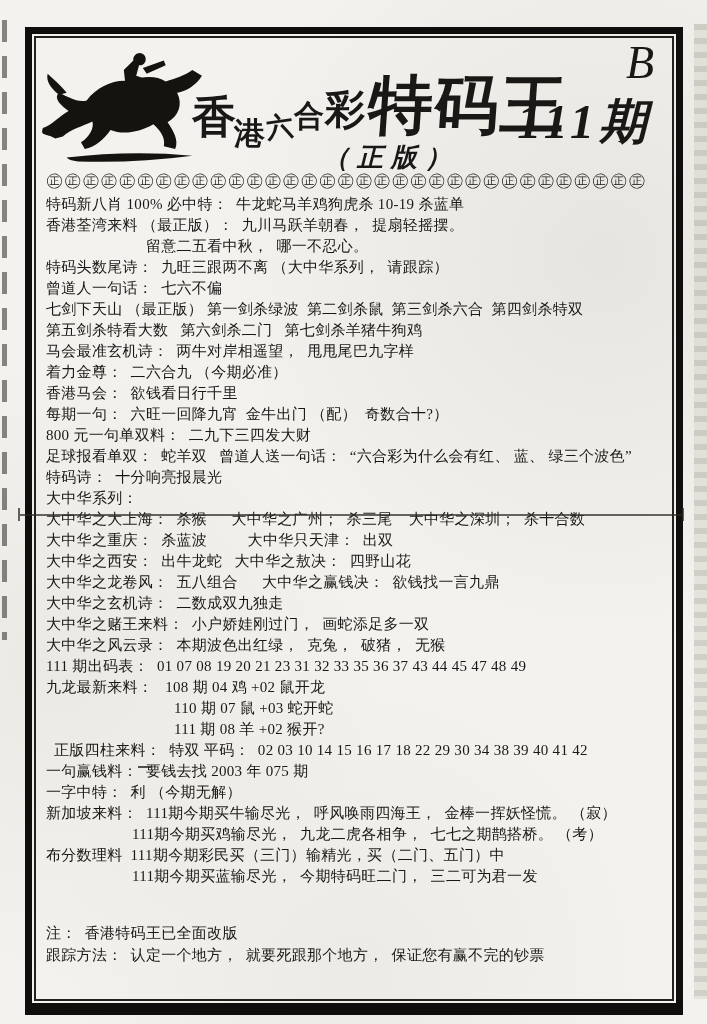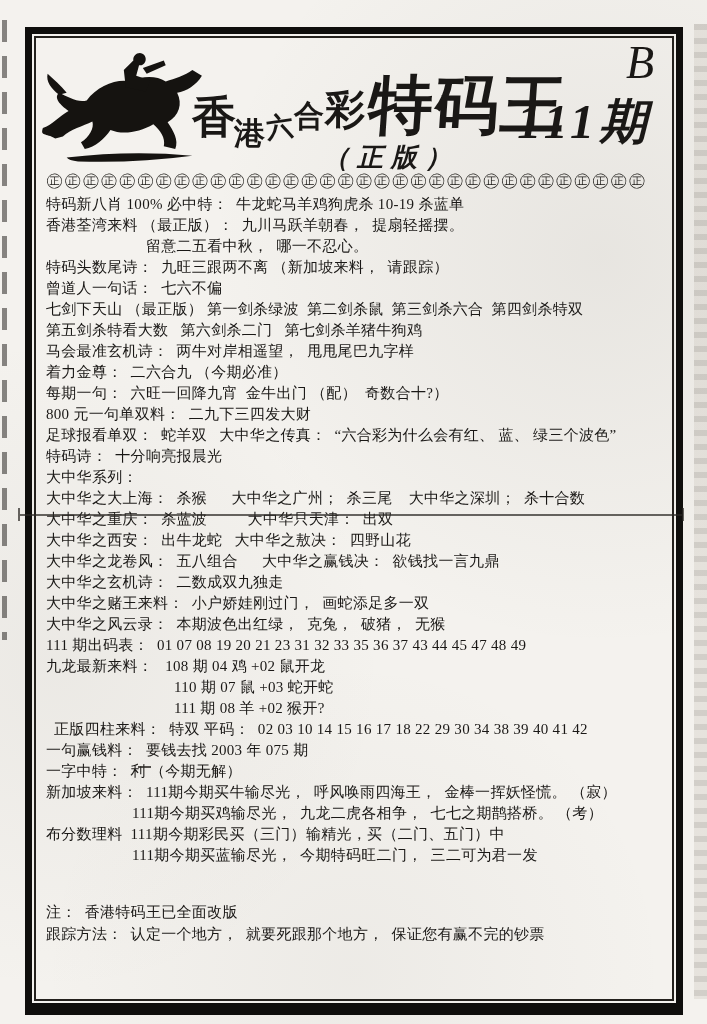--- a/index.html
+++ b/index.html
@@ -126,29 +126,30 @@
         <div class="corner-b">B</div>
         <div class="issue">111期</div>
         <div class="edition">（正版）</div>
         <div class="stamps">㊣㊣㊣㊣㊣㊣㊣㊣㊣㊣㊣㊣㊣㊣㊣㊣㊣㊣㊣㊣㊣㊣㊣㊣㊣㊣㊣㊣㊣㊣㊣㊣㊣</div>
       </div>
 
       <div class="body">
         <div class="ln">特码新八肖 100% 必中特：  牛龙蛇马羊鸡狗虎杀 10-19 杀蓝单</div>
         <div class="ln">香港荃湾来料 （最正版）：  九川马跃羊朝春，  提扇轻摇摆。</div>
         <div class="ln ind-a">留意二五看中秋，  哪一不忍心。</div>
-        <div class="ln">特码头数尾诗：  九旺三跟两不离 （新加坡来料，  请跟踪）</div>
+        <div class="ln">特码头数尾诗：  九旺三跟两不离 （大中华系列，  请跟踪）</div>
         <div class="ln">曾道人一句话：  七六不偏</div>
         <div class="ln">七剑下天山 （最正版） 第一剑杀绿波  第二剑杀鼠  第三剑杀六合  第四剑杀特双</div>
         <div class="ln">第五剑杀特看大数   第六剑杀二门   第七剑杀羊猪牛狗鸡</div>
         <div class="ln">马会最准玄机诗：  两牛对岸相遥望，  甩甩尾巴九字样</div>
         <div class="ln">着力金尊：  二六合九 （今期必准）</div>
+        <div class="ln">香港马会：  欲钱看日行千里</div>
         <div class="ln">每期一句：  六旺一回降九宵  金牛出门 （配）  奇数合十?）</div>
         <div class="ln">800 元一句单双料：  二九下三四发大财</div>
-        <div class="ln">足球报看单双：  蛇羊双   大中华之传真：  “六合彩为什么会有红、 蓝、 绿三个波色”</div>
+        <div class="ln">足球报看单双：  蛇羊双   曾道人送一句话：  “六合彩为什么会有红、 蓝、 绿三个波色”</div>
         <div class="ln">特码诗：  十分响亮报晨光</div>
         <div class="ln">大中华系列：</div>
         <div class="ln">大中华之大上海：  杀猴      大中华之广州；  杀三尾    大中华之深圳；  杀十合数</div>
         <div class="ln">大中华之重庆：  杀蓝波          大中华只天津：  出双</div>
         <div class="ln">大中华之西安：  出牛龙蛇   大中华之敖决：  四野山花</div>
         <div class="ln">大中华之龙卷风：  五八组合      大中华之赢钱决：  欲钱找一言九鼎</div>
         <div class="ln">大中华之玄机诗：  二数成双九独走</div>
         <div class="ln">大中华之赌王来料：  小户娇娃刚过门，  画蛇添足多一双</div>
         <div class="ln">大中华之风云录：  本期波色出红绿，  克兔，  破猪，  无猴</div>
         <div class="ln">111 期出码表：  01 07 08 19 20 21 23 31 32 33 35 36 37 43 44 45 47 48 49</div>

